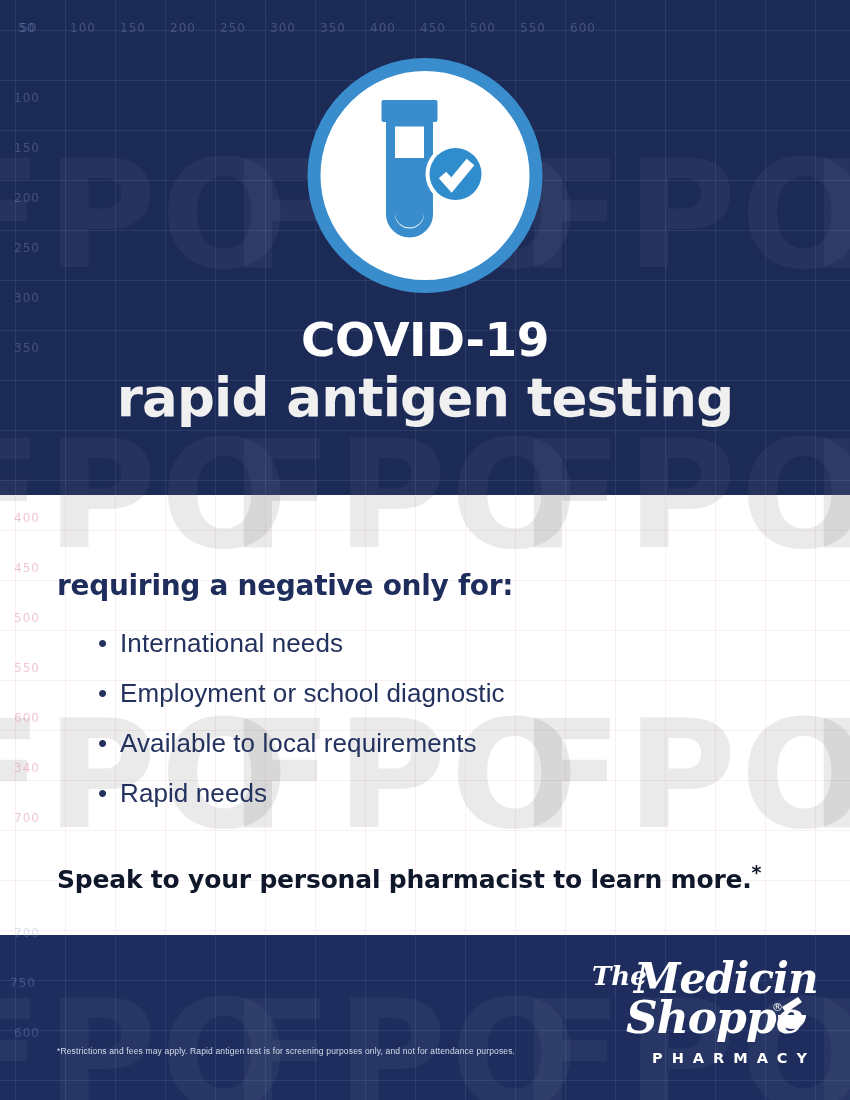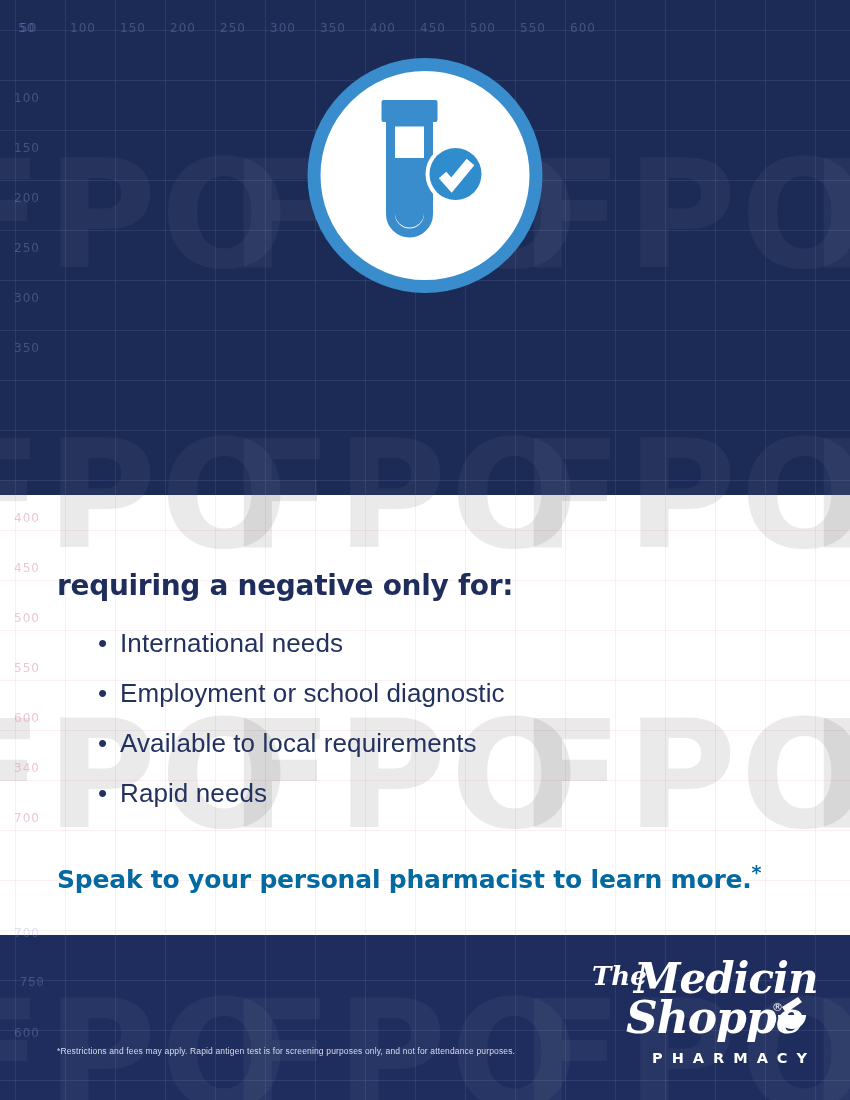--- a/index.html
+++ b/index.html
@@ -167,21 +167,21 @@
   .bullets li .dot {
     display: inline-block;
     width: 22px;
     flex: 0 0 22px;
     color: #23315e;
   }
   .cta {
     position: absolute;
     left: 57px;
     top: 366px;
-    color: #0369a1;
+    color: #0f172a;
     font-size: 25px;
     font-weight: 700;
     font-family: "DejaVu Sans", sans-serif;
     letter-spacing: -0.2px;
   }
   .cta .star { font-size: 19px; vertical-align: super; }
 
   
   .footer-inner {
     position: absolute;
@@ -353,21 +353,21 @@
       <div class="rnum rnum-dark" style="left: 14px; top: 291px;">300</div>
       <div class="rnum rnum-dark" style="left: 14px; top: 341px;">350</div>
       <div class="rnum rnum-light" style="left: 14px; top: 511px;">400</div>
       <div class="rnum rnum-light" style="left: 14px; top: 561px;">450</div>
       <div class="rnum rnum-light" style="left: 14px; top: 611px;">500</div>
       <div class="rnum rnum-light" style="left: 14px; top: 661px;">550</div>
       <div class="rnum rnum-light" style="left: 14px; top: 711px;">600</div>
       <div class="rnum rnum-light" style="left: 14px; top: 761px;">340</div>
       <div class="rnum rnum-light" style="left: 14px; top: 811px;">700</div>
       <div class="rnum rnum-dark" style="left: 14px; top: 926px;">700</div>
-      <div class="rnum rnum-dark" style="left: 20px; top: 976px; font-family: Liberation Mono, monospace;">750</div>
+      <div class="rnum rnum-dark" style="left: 10px; top: 976px;">750</div>
       <div class="rnum rnum-dark" style="left: 14px; top: 1026px;">600</div>
     </div>
 
   <div class="hero-inner">
 
     <div class="badge">
       <svg width="132" height="160" viewBox="0 0 132 160" aria-hidden="true">
 
         <rect x="22" y="4" width="56" height="22" rx="2" fill="#3a8dcc"></rect>
 
@@ -376,20 +376,24 @@
         <path d="M35.5 62 h29 v55 a14.5 14.5 0 0 1 -29 0 z" fill="#3a8dcc"></path>
 
         <rect x="35.5" y="26" width="5" height="36" fill="#3a8dcc" opacity="0"></rect>
 
         <circle cx="96" cy="78" r="30" fill="#ffffff"></circle>
         <circle cx="96" cy="78" r="26" fill="#2f8ccd"></circle>
         <path d="M83 79 l9 10 l19 -23" fill="none" stroke="#ffffff" stroke-width="10" stroke-linecap="butt" stroke-linejoin="miter"></path>
       </svg>
     </div>
 
+    <div class="title-block">
+      <div class="title-line1">COVID-19</div>
+      <div class="title-line2">rapid antigen testing</div>
+    </div>
 
   </div>
 
   <div class="body-inner">
 
     <div class="lede">
       <br>
       <span>requiring a negative only for:</span>
     </div>
 

